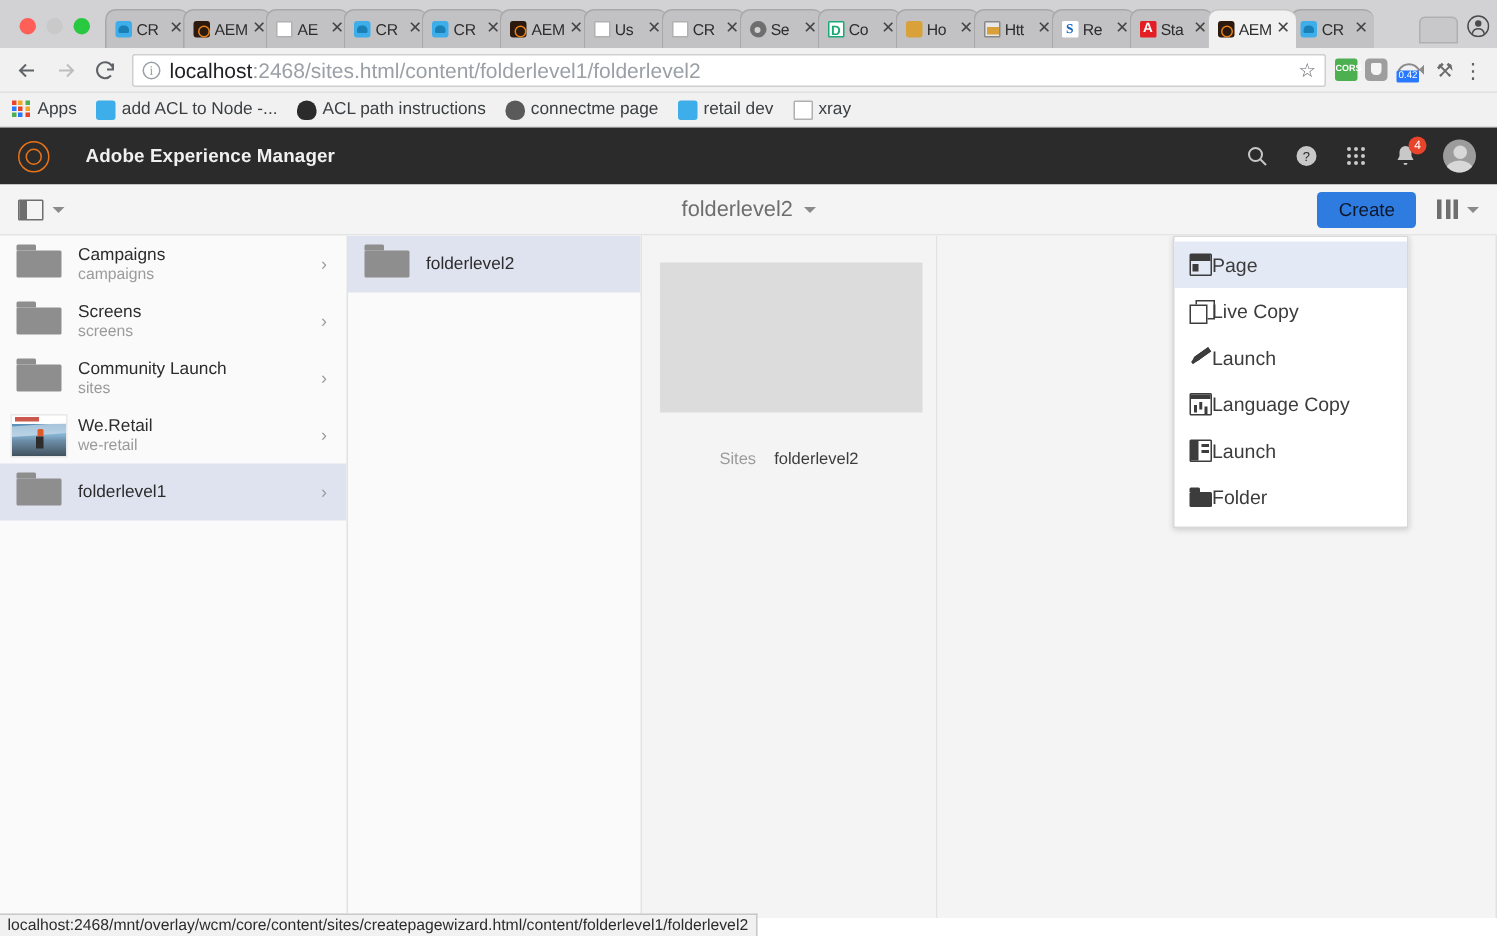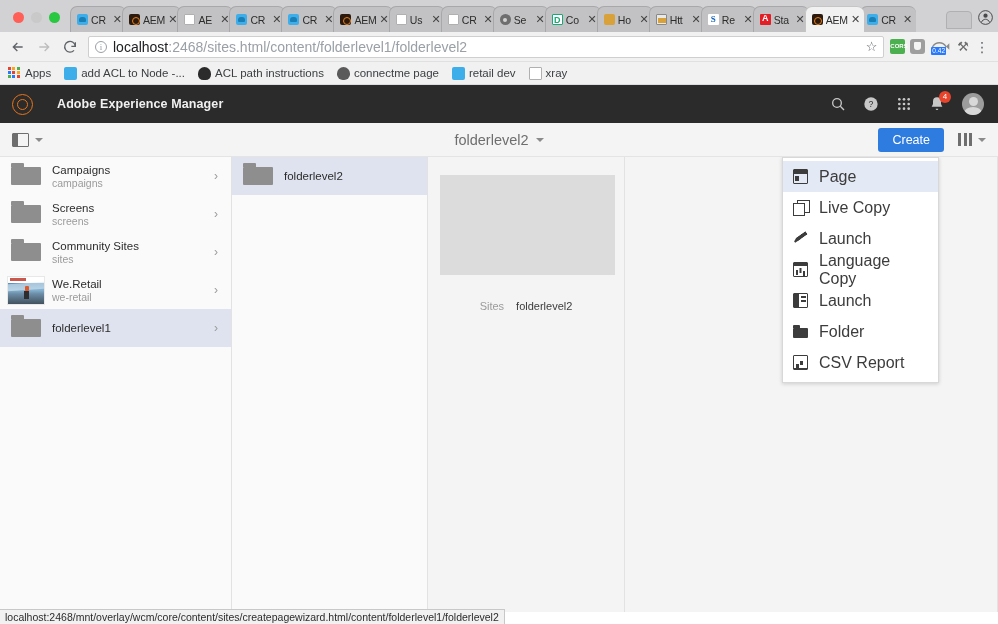--- a/index.html
+++ b/index.html
@@ -123,21 +123,21 @@
   .rail-icon { width:17px; height:14px; border:1.6px solid #6e6e6e; border-radius:1px; position:relative; }
   .rail-icon::after { content:""; position:absolute; left:0; top:0; bottom:0; width:5px; background:#6e6e6e; }
   .chev { width:0;height:0;border-left:4px solid transparent;border-right:4px solid transparent;border-top:4.5px solid #8a8a8a;}
   .tb-title {
     position:absolute; left:0; right:0; text-align:center;
     font-size:14.5px; color:#6e6e6e; display:flex; align-items:center; justify-content:center; gap:7px;
     pointer-events:none;
   }
   .tb-right { margin-left:auto; display:flex; align-items:center; gap:14px; }
   .create-btn {
-    background:#2f7ce0; color:#ffffff; font-size:12.5px; padding:5px 14px;
+    background:#2f7ce0; color:#0f172a; font-size:12.5px; padding:5px 14px;
     border-radius:3px; border:none; cursor:pointer; font-family:"Liberation Sans",sans-serif;
   }
   .colview { display:flex; align-items:center; gap:6px; }
   .colbars { display:flex; gap:2.5px; }
   .colbars i { display:block; width:3px; height:13px; background:#6e6e6e; }
 
   .aem-body { flex:1; display:flex; position:relative; overflow:hidden; }
 
   .col { border-right:1px solid #e2e2e2; background:#fafafa; overflow:hidden; }
   .col-1 { width:232px; background:#fafafa; }
@@ -176,22 +176,22 @@
   .pm-label { color:#9b9b9b; }
   .pm-value { color:#3c3c3c; }
 
   
   .menu {
     position:absolute; top:0px; right:59px; width:157px; background:#fff;
     border:1px solid #d8d8d8; box-shadow:0 1px 4px rgba(0,0,0,.16);
     padding: 3px 0 4px 0; z-index:20;
   }
   .mitem {
-    display:flex; align-items:center; height:31px; padding:0 10px; gap:11px;
-    font-size:16px; color:#3c3c3c; cursor:pointer;
+    display:flex; align-items:center; height:31px; padding:0 10px; 
+    font-size:13px; color:#3c3c3c; cursor:pointer;
   }
   .mitem.hl { background:#e3e9f5; }
   .mi-ico { width:15px; height:15px; flex:0 0 15px; position:relative; }
 
   
   .ic-page { border:1.6px solid #3c3c3c; border-radius:1px; }
   .ic-page::before{content:"";position:absolute;left:0;top:0;right:0;height:3.5px;background:#3c3c3c;}
   .ic-page::after{content:"";position:absolute;left:1px;top:5.5px;width:4px;height:5px;background:#3c3c3c;}
 
   .ic-site { border:1.6px solid #3c3c3c; border-radius:1px; }
@@ -486,21 +486,21 @@
             <div class="thumb"><span class="folder-ico"></span></div>
             <div class="ltext">
               <div class="ltitle">Screens</div>
               <div class="lsub">screens</div>
             </div>
             <span class="larrow">›</span>
           </div>
           <div class="litem">
             <div class="thumb"><span class="folder-ico"></span></div>
             <div class="ltext">
-              <div class="ltitle">Community Sites</div>
+              <div class="ltitle">Community Launch</div>
               <div class="lsub">sites</div>
             </div>
             <span class="larrow">›</span>
           </div>
           <div class="litem">
             <div class="retail-thumb">
               <span class="logo"></span>
               <span class="snow"></span>
               <span class="hiker"></span>
             </div>
@@ -559,22 +559,18 @@
             <span>Language Copy</span>
           </div>
           <div class="mitem">
             <span class="mi-ico ic-catalog"></span>
             <span>Launch</span>
           </div>
           <div class="mitem">
             <span class="mi-ico ic-folder"></span>
             <span>Folder</span>
           </div>
-          <div class="mitem">
-            <span class="mi-ico ic-csv"></span>
-            <span>CSV Report</span>
-          </div>
         </div>
     </div>
   </div>
 
   <div class="statusbar">localhost:2468/mnt/overlay/wcm/core/content/sites/createpagewizard.html/content/folderlevel1/folderlevel2</div>
 </div>
 
 </body></html>

